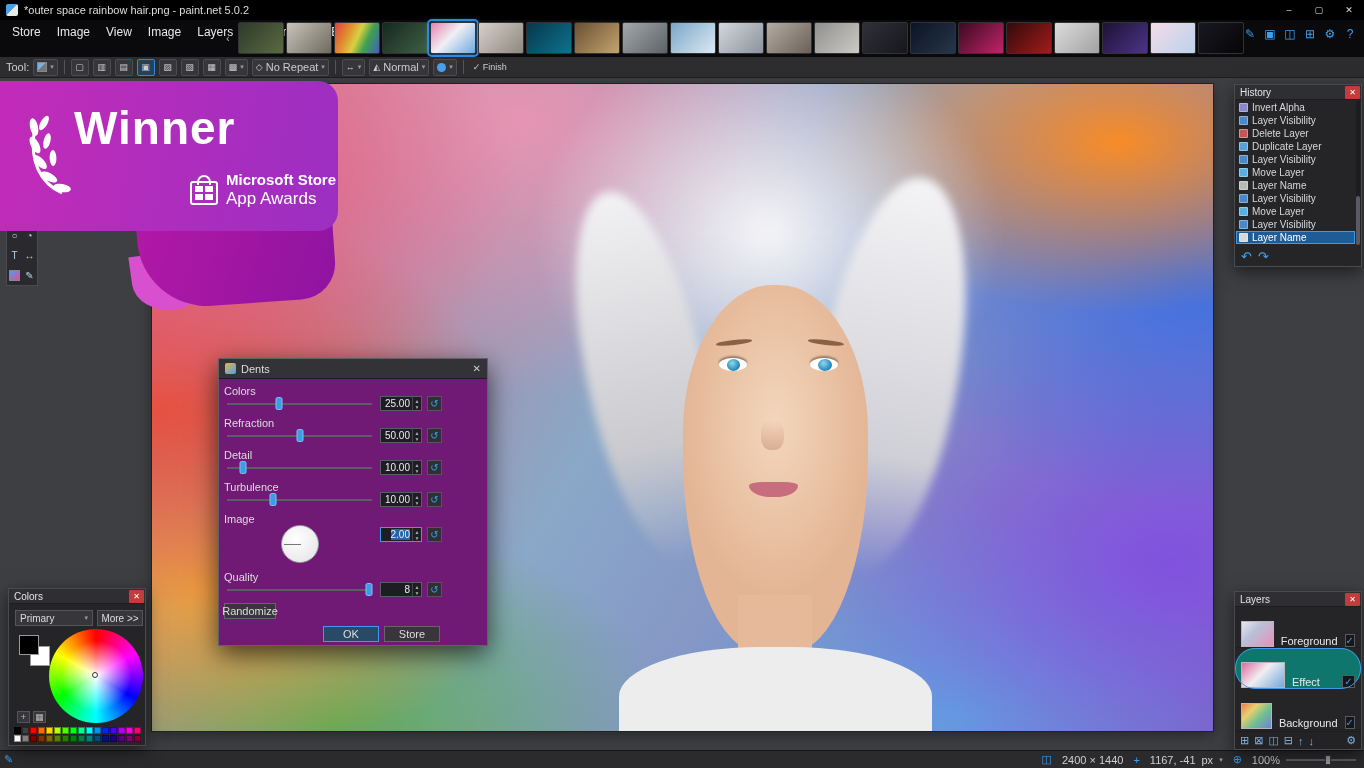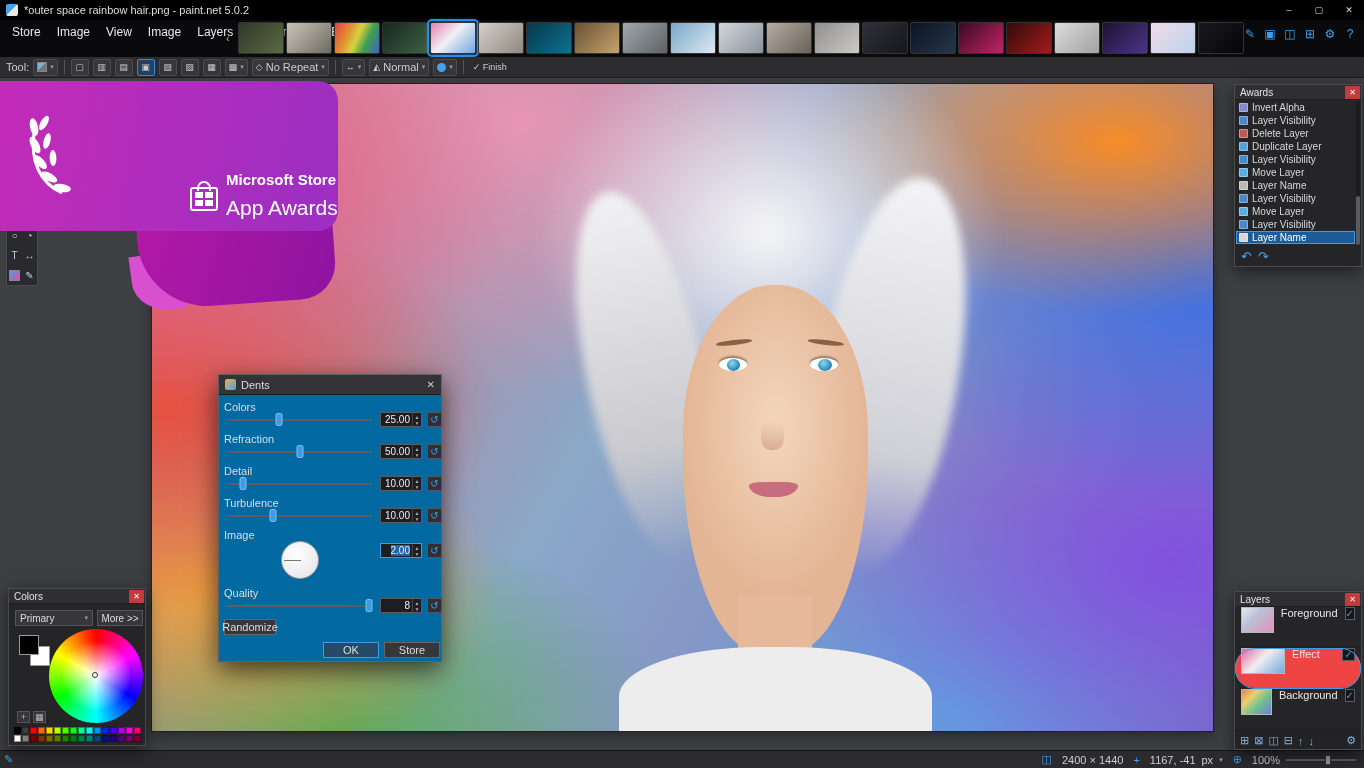--- a/index.html
+++ b/index.html
@@ -100,21 +100,21 @@
   .badge-winner { position:absolute; left:74px; top:24px; color:#fff; font-size:46px; font-weight:bold; line-height:1.0; letter-spacing:1px; }
   .badge-year { position:absolute; left:76px; top:74px; color:#fff; font-size:44px; font-weight:bold; }
   .badge-store { position:absolute; left:190px; top:90px; display:flex; align-items:center; gap:8px; color:#fff; }
   .store-logo { width:28px; height:30px; position:relative; }
   .store-handle { position:absolute; left:7px; top:0; width:14px; height:10px; border:2px solid #fff;
                   border-bottom:none; border-radius:7px 7px 0 0; }
   .store-bag { position:absolute; left:0; top:6px; width:28px; height:24px; border:2px solid #fff; border-radius:3px;
                display:grid; grid-template-columns:1fr 1fr; gap:2px; padding:3px; }
   .store-pane { background:#fff; }
   .store-text b { display:block; font-size:15px; line-height:1.2; }
-  .store-text span { display:block; font-size:21px; line-height:1.2;margin-top:6px; }
+  .store-text span { display:block; font-size:17px; line-height:1.2; }
 
   
   .panel { position:absolute; background:#252528; border:1px solid #4a4a50;
            box-shadow:0 5px 16px rgba(0,0,0,.55); z-index:20; }
   .panel-title { height:15px; background:#2e2e33; display:flex; align-items:center; padding-left:5px;
                  font-size:10px; color:#e4e4e4; border-bottom:1px solid #1d1d20; }
   .panel-close { margin-left:auto; width:15px; height:13px; margin-right:1px; background:#c43b3b; color:#fff;
                  font-size:8px; display:flex; align-items:center; justify-content:center; border-radius:1px; }
 
   
@@ -122,22 +122,22 @@
   .hist-item { height:13px; display:flex; align-items:center; gap:4px; padding-left:3px;
                font-size:10px; color:#d8d8d8; }
   .hist-item.selected { background:#1d5c96; outline:1px solid #3f9ae8; outline-offset:-1px; color:#fff; }
   .hist-ico { width:9px; height:9px; border-radius:1px; border:1px solid rgba(255,255,255,.35); }
   .hist-scroll { position:absolute; right:1px; top:16px; width:4px; bottom:21px; background:#1d1d20; }
   .hist-thumbbar { position:absolute; left:0; right:0; bottom:0; height:34%; background:#5a5a62; border-radius:2px; }
   .hist-footer { position:absolute; left:0; bottom:0; height:20px; display:flex; gap:6px; align-items:center; padding-left:6px; }
   .undo-redo { color:#4aa0e8; font-size:13px; }
 
   
-  .layer-row { height:41px; display:flex; align-items:flex-start; gap:7px; padding:0 6px; border-bottom:1px solid #1f1f22; }
-  .layer-row.selected { background:#ef4444; outline:1px solid #3f9ae8; outline-offset:-1px;border-radius:20px; }
+  .layer-row { height:41px; display:flex; align-items:flex-end; gap:7px; padding:0 6px; border-bottom:1px solid #1f1f22; }
+  .layer-row.selected { background:#0f766e; outline:1px solid #3f9ae8; outline-offset:-1px;border-radius:20px; }
   .layer-thumb { width:44px; height:26px; border:1px solid #b8b8b8; }
   .layer-name { font-size:11px; color:#e8e8e8; flex:1; }
   .layer-check { width:13px; height:13px; background:#17171a; border:1px solid #5a5a62; color:#3f9ae8;
                  font-size:10px; line-height:11px; text-align:center; }
   .layers-footer { position:absolute; left:0; right:0; bottom:0; height:18px; background:#232326;
                    display:flex; align-items:center; gap:5px; padding:0 5px; border-top:1px solid #1d1d20; }
   .lf-ico { color:#7ab0e0; font-size:11px; }
 
   
   .col-row { position:absolute; left:6px; top:21px; display:flex; gap:4px; }
@@ -153,21 +153,21 @@
                conic-gradient(#ff0000,#ff00ff,#0000ff,#00ffff,#00ff00,#ffff00,#ff0000); }
   .wheel-marker { position:absolute; left:46%; top:46%; width:6px; height:6px; border:1px solid #333;
                   border-radius:50%; background:rgba(255,255,255,.6); }
   .col-mini { position:absolute; left:8px; top:122px; display:flex; gap:3px; }
   .mini-btn { width:13px; height:12px; background:#37373b; border:1px solid #55555c; color:#bbb;
               font-size:9px; line-height:10px; text-align:center; }
   .pal-row { position:absolute; left:5px; display:flex; gap:1px; }
   .pal-sw { width:7px; height:7px; border:1px solid rgba(0,0,0,.4); }
 
   
-  .dialog { position:absolute; left:218px; top:374px; width:224px; height:288px; background:#0369a1;
+  .dialog { position:absolute; left:218px; top:358px; width:270px; height:288px; background:#701a75;
             border:1px solid #606066; box-shadow:0 8px 24px rgba(0,0,0,.65); z-index:40;
             font-size:11px; color:#ddd; }
   .dlg-title { height:20px; display:flex; align-items:center; gap:5px; padding:0 6px; background:#323237; border-bottom:1px solid #1d1d20; }
   .dlg-ico { width:11px; height:11px; border-radius:2px; background:linear-gradient(135deg,#e8b54a,#4aa0e8); }
   .dlg-close { margin-left:auto; color:#ccc; font-size:10px; }
   .fld-label { position:absolute; left:5px; font-size:11px; color:#ddd; }
   .slider { position:absolute; left:8px; width:145px; height:13px; }
   .slider .track { position:absolute; left:0; right:0; top:6px; height:2px; background:#5c5c64; }
   .slider .thumb { position:absolute; top:0; width:7px; height:13px; border-radius:2px; background:#3f9ae8;
                    border:1px solid #7ec2f5; transform:translateX(-50%); }
@@ -331,20 +331,21 @@
         <ellipse cx="10" cy="24" rx="4" ry="9" transform="rotate(-12 10 24)"></ellipse>
         <ellipse cx="11" cy="42" rx="4" ry="9" transform="rotate(-28 11 42)"></ellipse>
         <ellipse cx="16" cy="59" rx="4" ry="9" transform="rotate(-44 16 59)"></ellipse>
         <ellipse cx="25" cy="74" rx="4" ry="9" transform="rotate(-62 25 74)"></ellipse>
         <ellipse cx="38" cy="85" rx="4" ry="9" transform="rotate(-80 38 85)"></ellipse>
         <ellipse cx="20" cy="20" rx="3.4" ry="8" transform="rotate(30 20 20)"></ellipse>
         <ellipse cx="23" cy="38" rx="3.4" ry="8" transform="rotate(14 23 38)"></ellipse>
         <ellipse cx="29" cy="55" rx="3.4" ry="8" transform="rotate(-2 29 55)"></ellipse>
       </g>
     </svg>
+    <div class="badge-winner">Winner</div>
     <div class="badge-store">
       <div class="store-logo">
         <div class="store-handle"></div>
         <div class="store-bag">
           <span class="store-pane"></span>
             <span class="store-pane"></span>
           <span class="store-pane"></span>
             <span class="store-pane"></span>
         </div>
       </div>
@@ -427,21 +428,21 @@
     </div>
     <div class="resetbtn" style="top:223px">↺</div>
 
     <div class="btn" style="left:5px; top:244px; width:52px">Randomize</div>
     <div class="btn ok" style="left:104px; top:267px; width:56px">OK</div>
     <div class="btn" style="left:165px; top:267px; width:56px">Store</div>
   </div>
 
   <div class="panel" style="left:1234px; top:84px; width:128px; height:183px">
     <div class="panel-title">
-      <span>Awards</span>
+      <span>History</span>
       <span class="panel-close">✕</span>
     </div>
     <div class="hist-list">
       <div class="hist-item">
           <span class="hist-ico" style="background: rgb(136, 136, 204);"></span>
           <span>Invert Alpha</span>
         </div>
       <div class="hist-item">
           <span class="hist-ico" style="background: rgb(74, 136, 200);"></span>
           <span>Layer Visibility</span>

